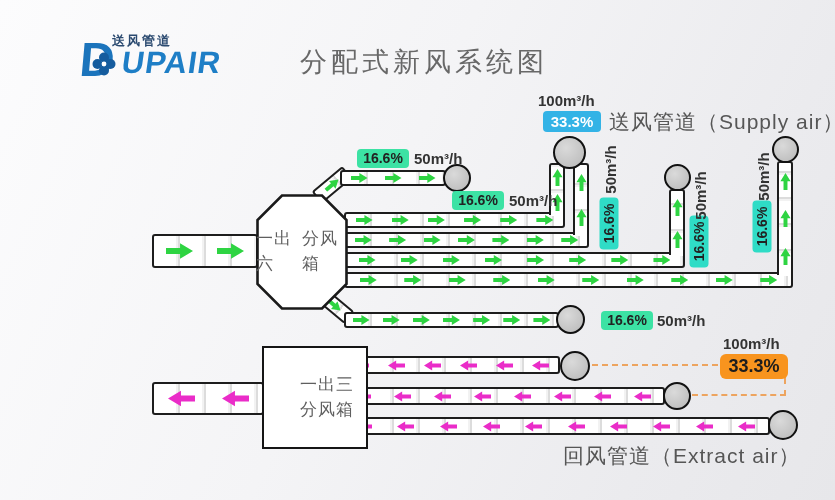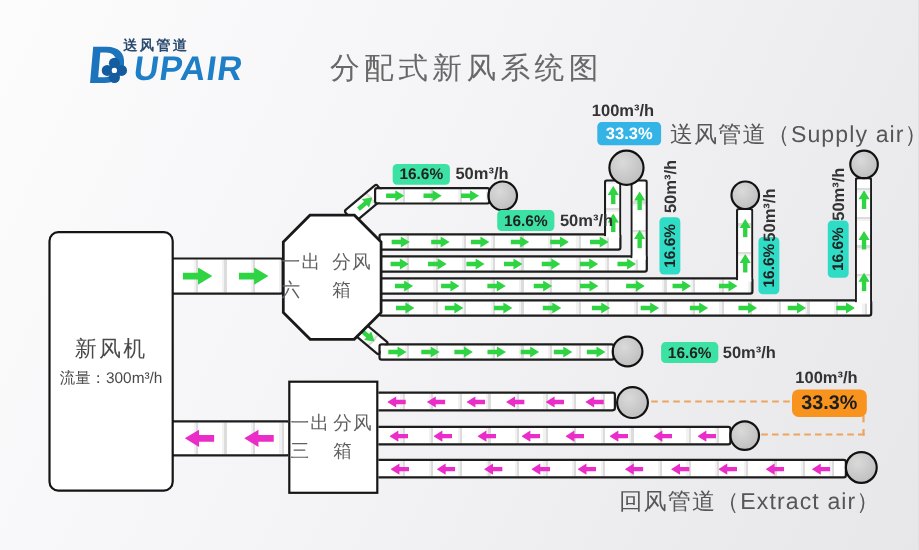--- a/index.html
+++ b/index.html
@@ -15,22 +15,22 @@
   
   .machine{position:absolute;left:44px;top:210px;width:110px;height:233px;background:#fff;
     border:2.5px solid #151515;border-radius:9px;display:flex;flex-direction:column;
     justify-content:center;align-items:center;z-index:4;}
   .machine .nm{font-size:20px;color:#4a4a4a;letter-spacing:2px;}
   .machine .fl{font-size:14px;color:#4a4a4a;margin-top:4px;}
   .octa{position:absolute;left:256px;top:194px;z-index:4;}
   .octa-text{position:absolute;left:256px;top:194px;width:92px;height:116px;display:flex;
     justify-content:center;align-items:center;font-size:17px;color:#5f5f5f;line-height:1.45;letter-spacing:1px;z-index:5;}
   .box3{position:absolute;left:262px;top:346px;width:78px;height:99px;background:#fff;border:2.5px solid #151515;
-    display:flex;flex-direction:row;justify-content:center;align-items:center;font-size:17px;color:#5f5f5f;
-    line-height:1.45;letter-spacing:1px;z-index:4;}
+    display:flex;flex-direction:column;justify-content:center;align-items:center;font-size:17px;color:#5f5f5f;
+    line-height:1.45;letter-spacing:1px;z-index:4;padding-left:24px;}
   
   .duct{position:absolute;box-sizing:border-box;border:2px solid #1d1d1d;border-radius:3px;
     display:flex;align-items:center;justify-content:space-around;z-index:1;
     background:repeating-linear-gradient(90deg,#ffffff 0 22px,#f2f2f2 22px 24px,#dcdcdc 24px 26px);}
   .duct.v{flex-direction:column;border-bottom:none;border-radius:3px 3px 0 0;z-index:2;
     background:repeating-linear-gradient(0deg,#ffffff 0 22px,#f2f2f2 22px 24px,#dcdcdc 24px 26px);}
   .arrow{width:17px;height:11px;flex:none;background:#2ed442;
     clip-path:polygon(0 32%,52% 32%,52% 4%,100% 50%,52% 96%,52% 68%,0 68%);}
   .big .arrow{width:27px;height:17px;}
   .duct.v .arrow{transform:rotate(-90deg);}
@@ -66,24 +66,20 @@
       <circle cx="12" cy="5.5" r="5" fill="#155c9e"></circle>
       <circle cx="18.5" cy="12" r="5" fill="#155c9e"></circle>
       <circle cx="12" cy="18.5" r="5" fill="#155c9e"></circle>
       <circle cx="5.5" cy="12" r="5" fill="#155c9e"></circle>
       <circle cx="12" cy="12" r="2.4" fill="#fff"></circle>
     </svg>
     <div class="logo-rest">UPAIR</div>
   </div>
   <div class="title">分配式新风系统图</div>
 
-  <div class="machine">
-    <div class="nm">新风机</div>
-    <div class="fl">流量：300m³/h</div>
-  </div>
   <div class="duct big" style="left:152px;top:234px;width:106px;height:34px;">
       <span class="arrow"></span>
       <span class="arrow"></span>
     </div>
   <div class="duct big m" style="left:152px;top:382px;width:112px;height:33px;">
       <span class="arrow"></span>
       <span class="arrow"></span>
     </div>
 
   <svg class="octa" width="92" height="116">

